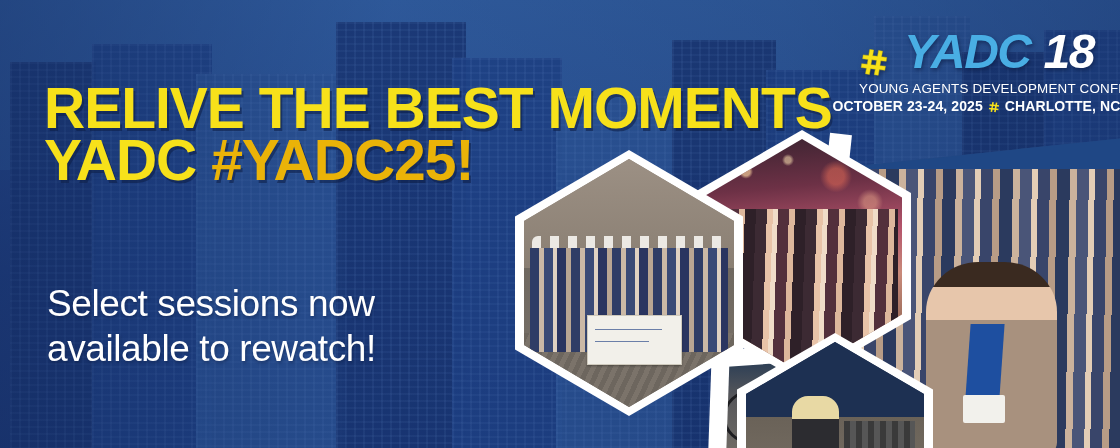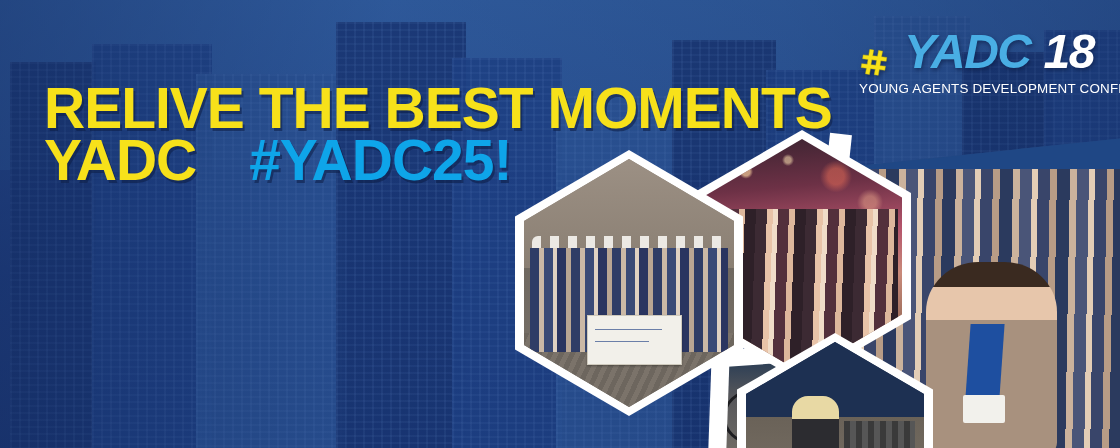--- a/index.html
+++ b/index.html
@@ -63,21 +63,21 @@
     font-size:57px;
     line-height:.92;
     letter-spacing:-1px;
     font-family:"Liberation Sans", sans-serif;
     text-shadow:2px 3px 0 rgba(12,30,70,.55);
     font-stretch:condensed;
   }
   .headline .l1 { display:block; white-space:nowrap; }
   .headline .l2 { display:block; white-space:nowrap; }
   .hl-yellow { color:#F7E11A; }
-  .hl-cyan  { color:#0ea5e9;margin-left:38px; }
+  .hl-cyan  { color:#eab308; }
 
   
   .subhead {
     position:absolute;
     left:47px; top:281px;
     color:#ffffff;
     font-size:37px;
     line-height:1.22;
     font-weight:400;
     letter-spacing:-.4px;
@@ -296,37 +296,55 @@
 
   <div class="yellow-band"></div>
 
   <div class="headline">
     <span class="l1 hl-yellow">RELIVE THE BEST MOMENTS</span>
     <span class="l2">
       <span class="hl-yellow">YADC </span><span class="hl-cyan">#YADC25!</span>
     </span>
   </div>
 
+  <div class="subhead">
+    <span>Select sessions now</span>
+    <span>available to rewatch!</span>
+  </div>
 
   <div class="logo-block">
     <div class="logo-main">
       <span class="hash-ico">
         <svg viewBox="0 0 32 32" width="30" height="30" aria-hidden="true">
           <path d="M11.5 2.6 L15.6 3.2 L14.6 9.4 L19.8 9.9 L20.9 3.7 L25.1 4.4 L24 10.4
                    L29.6 11.1 L29.0 15.2 L23.2 14.7 L22.3 19.9 L28.2 20.6 L27.5 24.8
                    L21.6 24.1 L20.5 30.2 L16.3 29.5 L17.4 23.6 L12.2 23.1 L11.1 29.3
                    L6.9 28.6 L8.0 22.6 L2.3 21.9 L2.9 17.8 L8.8 18.4 L9.7 13.2
                    L3.9 12.5 L4.5 8.4 L10.4 9.0 Z
                    M13.6 13.7 L12.7 18.9 L17.9 19.4 L18.8 14.2 Z" fill="#F7E11A" stroke="#d8c400" stroke-width="0.5"></path>
         </svg>
       </span>
       <span class="logo-yadc">YADC</span>
         <span class="logo-25">18</span>
     </div>
     <div class="logo-sub1">YOUNG AGENTS DEVELOPMENT CONFERENCE</div>
+    <div class="logo-sub2">
+      <span>OCTOBER 23-24, 2025</span>
+      <span class="hash-sep">
+        <svg viewBox="0 0 32 32" width="12" height="12" aria-hidden="true">
+          <path d="M11.5 2.6 L15.6 3.2 L14.6 9.4 L19.8 9.9 L20.9 3.7 L25.1 4.4 L24 10.4
+                   L29.6 11.1 L29.0 15.2 L23.2 14.7 L22.3 19.9 L28.2 20.6 L27.5 24.8
+                   L21.6 24.1 L20.5 30.2 L16.3 29.5 L17.4 23.6 L12.2 23.1 L11.1 29.3
+                   L6.9 28.6 L8.0 22.6 L2.3 21.9 L2.9 17.8 L8.8 18.4 L9.7 13.2
+                   L3.9 12.5 L4.5 8.4 L10.4 9.0 Z
+                   M13.6 13.7 L12.7 18.9 L17.9 19.4 L18.8 14.2 Z" fill="#F7E11A"></path>
+        </svg>
+      </span>
+      <span>CHARLOTTE, NC</span>
+    </div>
   </div>
 
   <div class="collage">
 
     <div class="aud">
       <div class="screen"></div>
       <div class="rows"></div>
       <div class="fg-man"></div>
       <div class="lanyard"></div>
       <div class="badge"></div>

